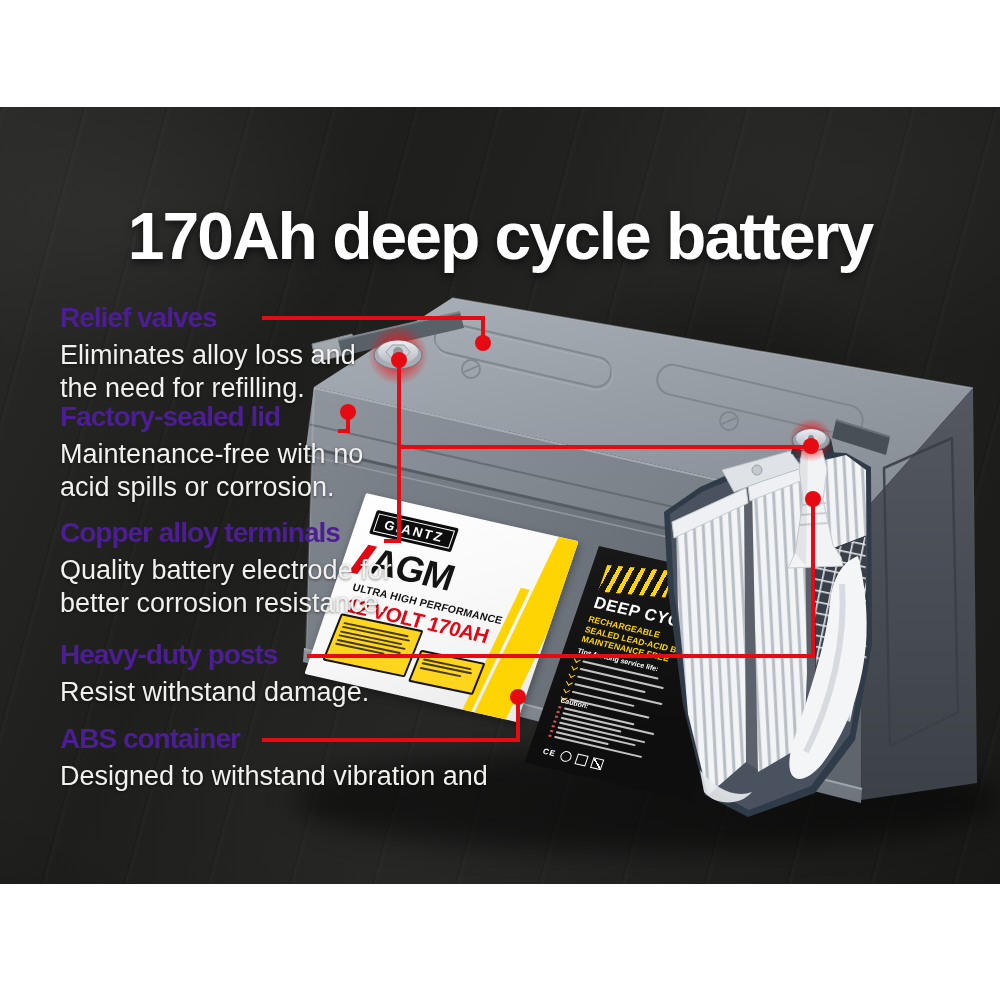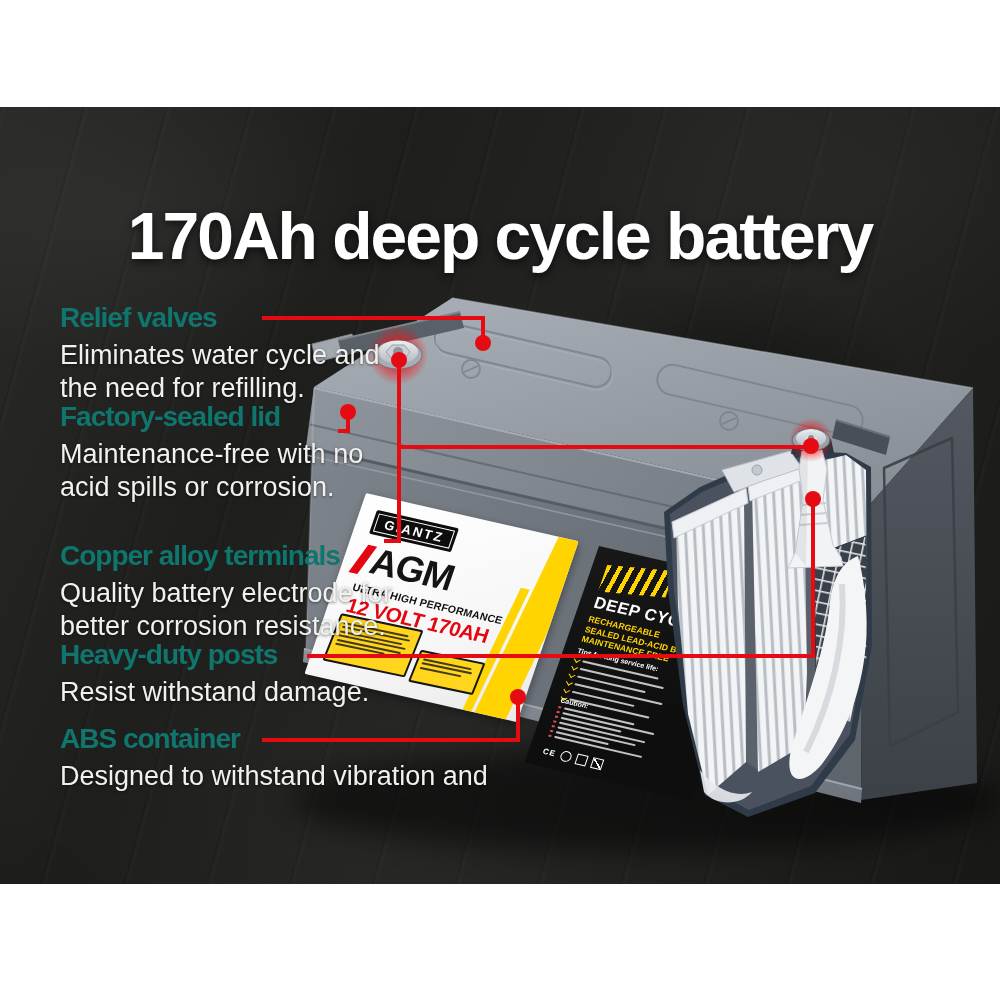--- a/index.html
+++ b/index.html
@@ -11,21 +11,21 @@
       radial-gradient(420px 260px at 12% 14%, rgba(95,95,92,.16), transparent 60%),
       radial-gradient(500px 300px at 86% 10%, rgba(80,80,76,.14), transparent 60%),
       radial-gradient(620px 420px at 46% 88%, rgba(70,70,66,.12), transparent 60%),
       radial-gradient(300px 220px at 72% 40%, rgba(0,0,0,.45), transparent 70%),
       repeating-linear-gradient(105deg, rgba(0,0,0,.10) 0 2px, rgba(255,255,255,.012) 2px 6px, rgba(0,0,0,0) 6px 80px),
       linear-gradient(115deg,#2a2a29 0%,#1e1e1d 30%,#242423 55%,#191918 100%);}
   .title{position:absolute;left:0;top:154px;width:1000px;text-align:center;
     color:#ffffff;font-size:66px;font-weight:700;letter-spacing:-2px;
     text-shadow:0 3px 8px rgba(0,0,0,.65);z-index:6;}
   .feature{position:absolute;left:60px;z-index:6;}
-  .feat-h{margin:0;font-size:28px;line-height:40px;font-weight:700;letter-spacing:-1px;color:#0f766e;}
+  .feat-h{margin:0;font-size:28px;line-height:40px;font-weight:700;letter-spacing:-1px;color:#4c1d95;}
   .feat-p{margin:1px 0 0;font-size:27px;line-height:32.5px;font-weight:400;color:#f1f1ef;
     text-shadow:0 1px 3px rgba(0,0,0,.5);}
   svg.layer{position:absolute;left:0;top:0;z-index:1;}
   svg.layer.over{z-index:3;}
   
   .white-label{position:absolute;left:366px;top:493px;width:218px;height:190px;z-index:2;
     background:linear-gradient(150deg,#ffffff 0%,#f7f7f7 60%,#e9e9ea 100%);
     transform:rotate(12.8deg) skewX(-6deg);transform-origin:0 0;border-radius:2px;
     box-shadow:2px 3px 8px rgba(0,0,0,.35);overflow:hidden;}
   .yellow-band{position:absolute;top:0;left:186px;width:32px;height:190px;background:#ffd400;transform:skewX(-7deg);}
@@ -327,32 +327,32 @@
       <circle cx="813" cy="499" r="8"></circle>
       <circle cx="518" cy="697" r="8"></circle>
     </g>
   </svg>
 
   <h1 class="title">170Ah deep cycle battery</h1>
 
   <div class="feature" style="top:298px">
     <h2 class="feat-h">Relief valves</h2>
     <p class="feat-p">
-      <span>Eliminates water cycle and</span><br>
+      <span>Eliminates alloy loss and</span><br>
       <span>the need for refilling.</span>
     </p>
   </div>
   <div class="feature" style="top:397px">
     <h2 class="feat-h">Factory-sealed lid</h2>
     <p class="feat-p">
       <span>Maintenance-free with no</span><br>
       <span>acid spills or corrosion.</span>
     </p>
   </div>
-  <div class="feature" style="top:536px">
+  <div class="feature" style="top:513px">
     <h2 class="feat-h">Copper alloy terminals</h2>
     <p class="feat-p">
       <span>Quality battery electrode for</span><br>
       <span>better corrosion resistance.</span>
     </p>
   </div>
   <div class="feature" style="top:635px">
     <h2 class="feat-h">Heavy-duty posts</h2>
     <p class="feat-p">
       <span>Resist withstand damage.</span>

